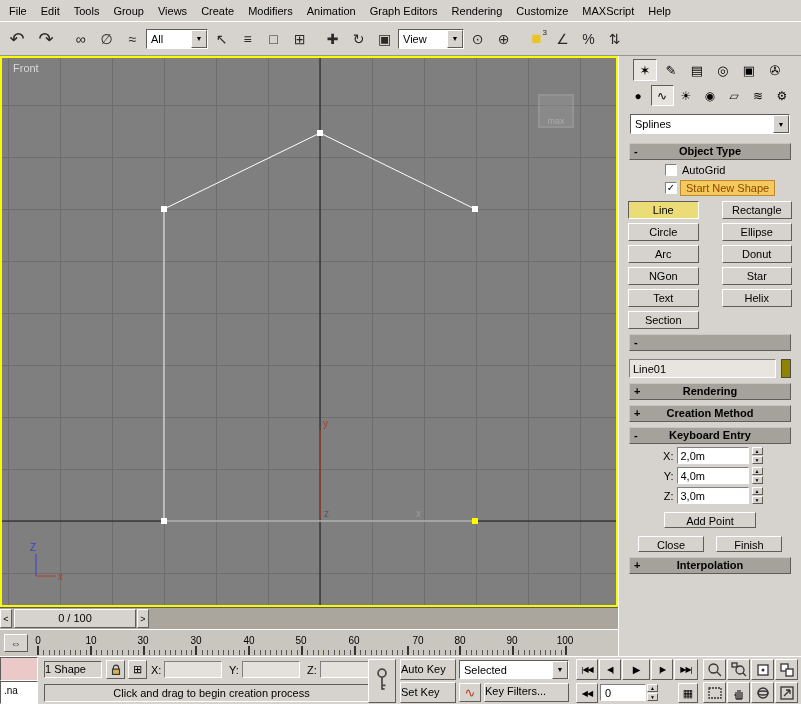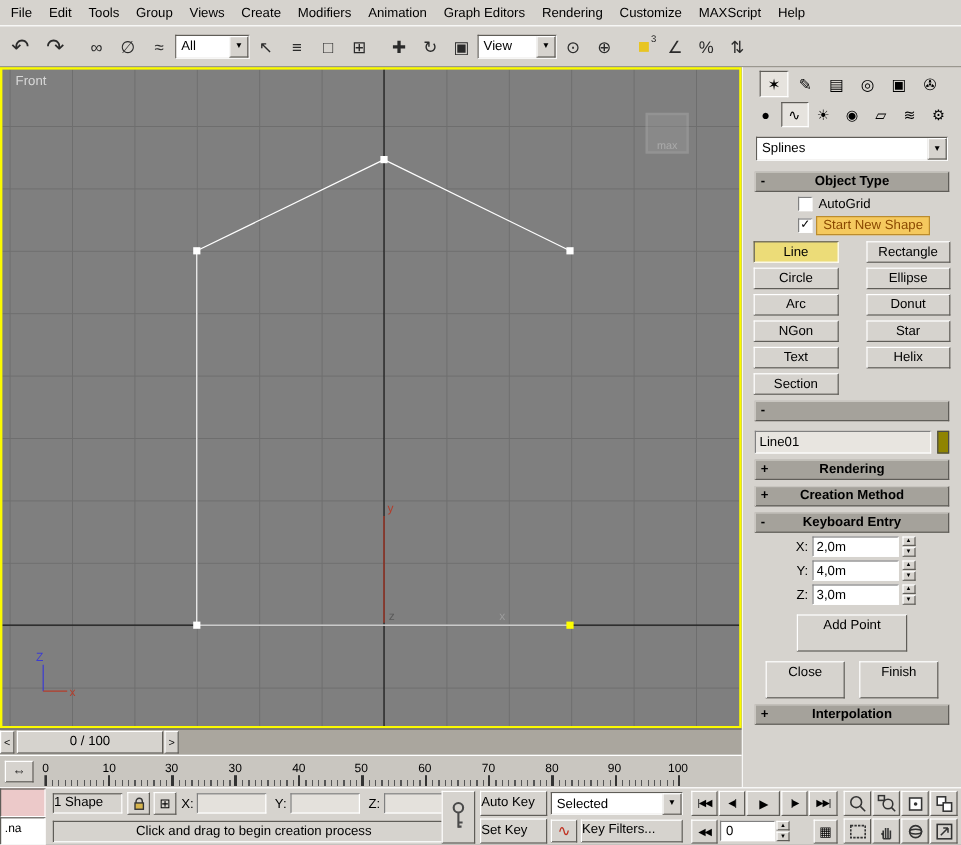--- a/index.html
+++ b/index.html
@@ -93,21 +93,21 @@
     border: 1px solid; border-color: #808080 #fff #fff #808080; background: #e8e5e0; }
   .color-swatch { width: 19px; height: 19px; background: var(--name-color-swatch, #8f8400); border: 1px solid #4a4a4a; }
 
   .ke-row { width: 162px; display: flex; align-items: center; justify-content: center; gap: 3px; margin-top: 3px; }
   .ke-label { width: 16px; text-align: right; }
   .ke-field { width: 72px; height: 17px; font: 11px "Liberation Sans", sans-serif; padding-left: 3px;
     border: 1px solid; border-color: #808080 #fff #fff #808080; background: #fff; }
   .spinner { display: flex; flex-direction: column; gap: 1px; }
   .sp-btn { width: 11px; height: 8px; font-size: 5px; line-height: 6px; text-align: center; }
 
-  .panel-btn { height: 31px; text-align: center; line-height: 17px; }
+  .panel-btn { height: 16px; text-align: center; line-height: 17px; }
   .addpoint { width: 92px; margin: 8px auto 0; }
   .cf-row { display: flex; gap: 12px; margin-top: 8px; }
   .cf-row .panel-btn { width: 66px; }
 
   
   .bottombar { position: relative; height: 48px; border-top: 1px solid #ffffff; }
   .abs { position: absolute; }
   .macro-pane { left: 0; top: 0; width: 38px; height: 24px; background: #ecc9c9; border: 1px solid; border-color: #5f5d58 #fff #fff #5f5d58; }
   .listener-line { left: 0; top: 24px; width: 38px; height: 23px; background: #fff; border: 1px solid; border-color: #5f5d58 #fff #fff #5f5d58; font-size: 10px; padding: 3px 0 0 3px; }
   .stat-field { height: 17px; line-height: 15px; }
@@ -220,21 +220,21 @@
 
     <div class="ruler">
       <span class="ruler-btn raised center">⇔</span>
       <span class="ruler-num" style="left:38px">0</span>
       <span class="ruler-num" style="left:91px">10</span>
       <span class="ruler-num" style="left:143px">30</span>
       <span class="ruler-num" style="left:196px">30</span>
       <span class="ruler-num" style="left:249px">40</span>
       <span class="ruler-num" style="left:301px">50</span>
       <span class="ruler-num" style="left:354px">60</span>
-      <span class="ruler-num" style="left:407px">70</span>
+      <span class="ruler-num" style="left:418px">70</span>
       <span class="ruler-num" style="left:460px">80</span>
       <span class="ruler-num" style="left:512px">90</span>
       <span class="ruler-num" style="left:565px">100</span>
       <div class="ruler-ticks"></div>
       <div class="ruler-ticks-major"></div>
     </div>
   </div>
 
   <div class="command-panel">
     <div class="tabs-row">

